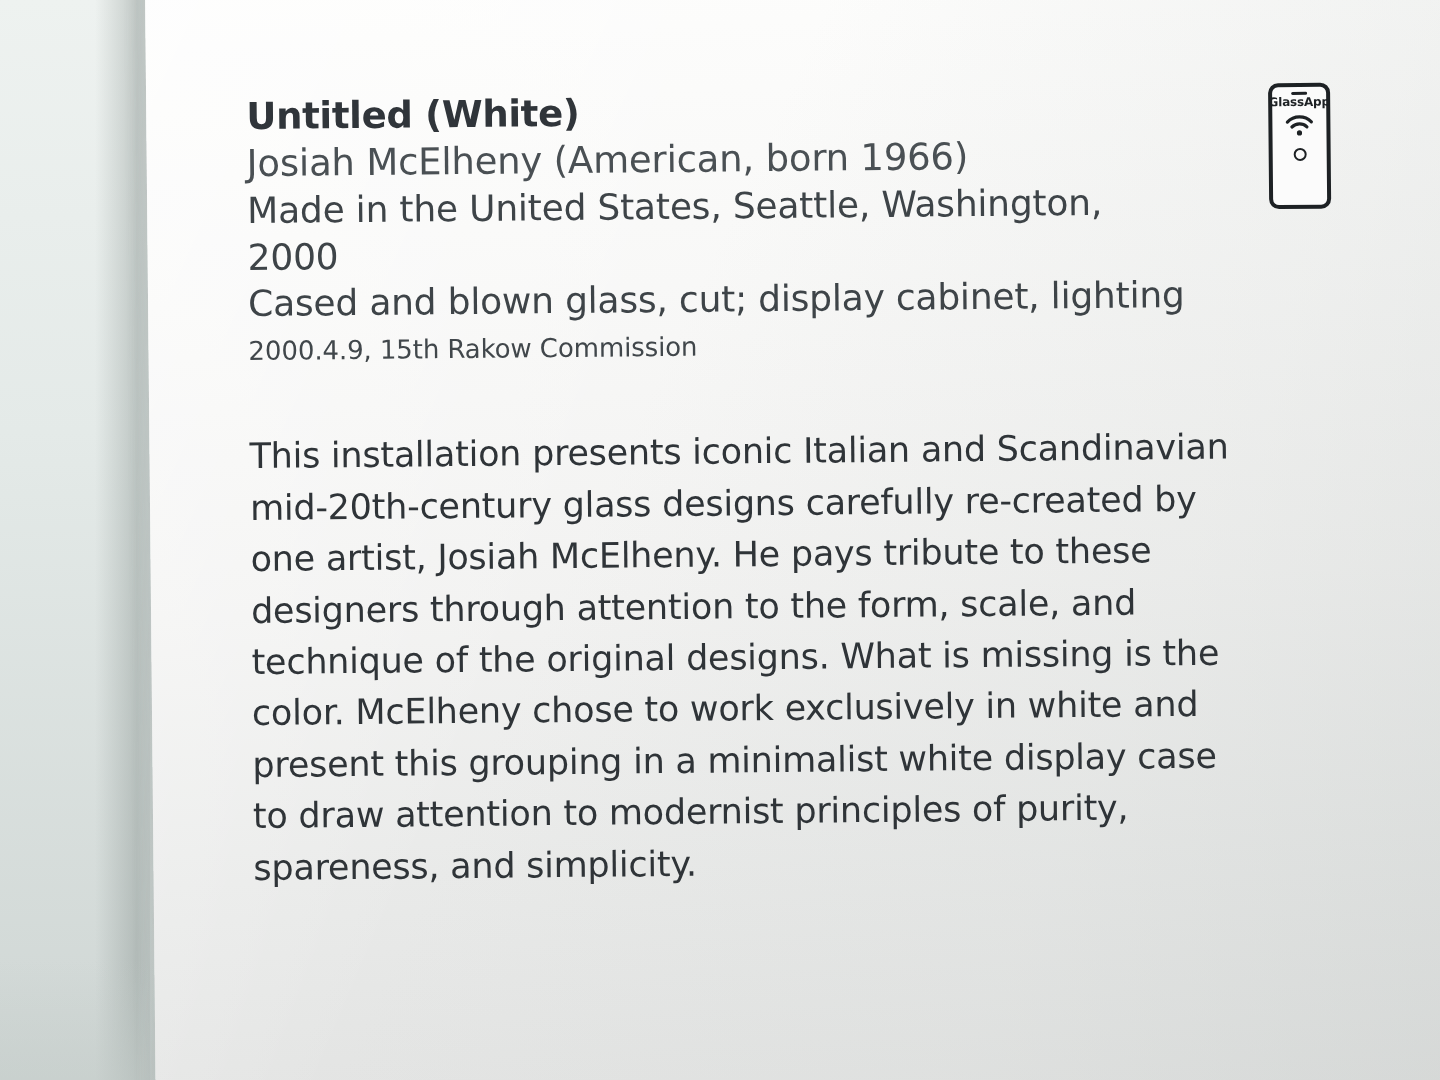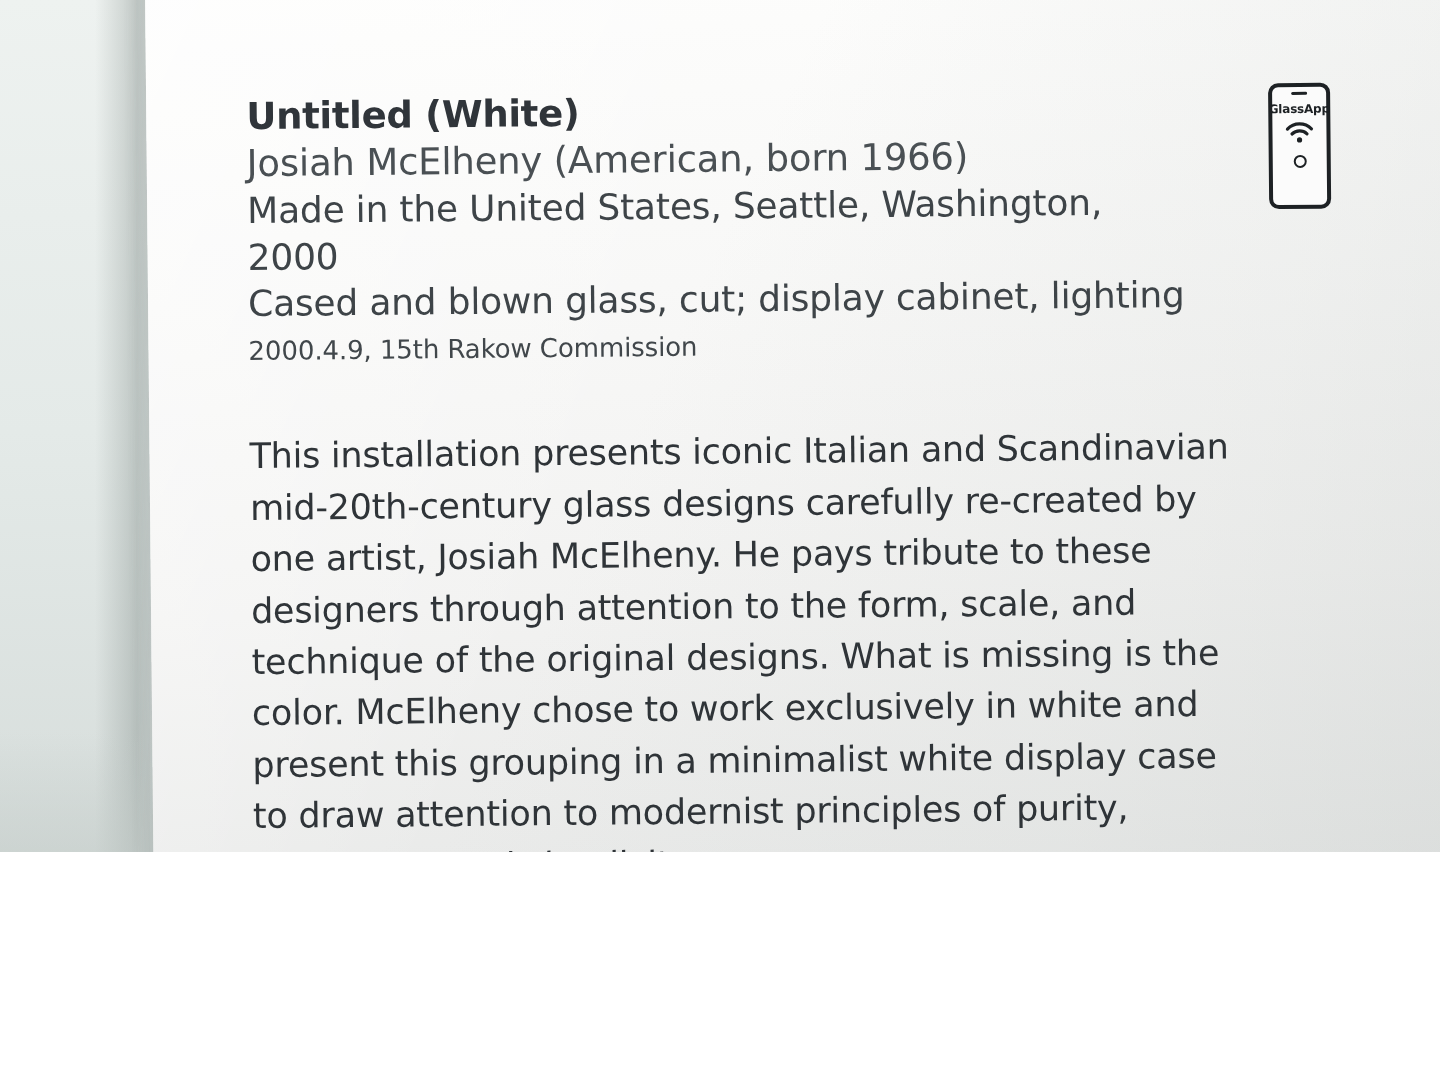--- a/index.html
+++ b/index.html
@@ -3,21 +3,21 @@
 <meta charset="utf-8">
 <style>
   html, body {
     margin: 0;
     padding: 0;
     background: #ffffff;
   }
   #stage {
     position: relative;
     width: 1440px;
-    height: 852px;
+    height: 1080px;
     overflow: hidden;
     background: #d9dedb;
     font-family: "DejaVu Sans", sans-serif;
   }
 
   
   .wall {
     position: absolute;
     inset: 0;
     background:
@@ -132,21 +132,20 @@
     height: 3px;
     background: #1d2124;
     border-radius: 2px;
     margin-top: 5px;
   }
   .app-icon .app-name {
     font-family: "DejaVu Sans", sans-serif;
     font-weight: bold;
     font-size: 12px;
     color: #1d2124;
-    margin-top: 7px;
     letter-spacing: -0.2px;
   }
   .app-icon .wifi {
     margin-top: 6px;
   }
   .app-icon .home {
     width: 13px;
     height: 13px;
     border: 2px solid #1d2124;
     border-radius: 50%;

